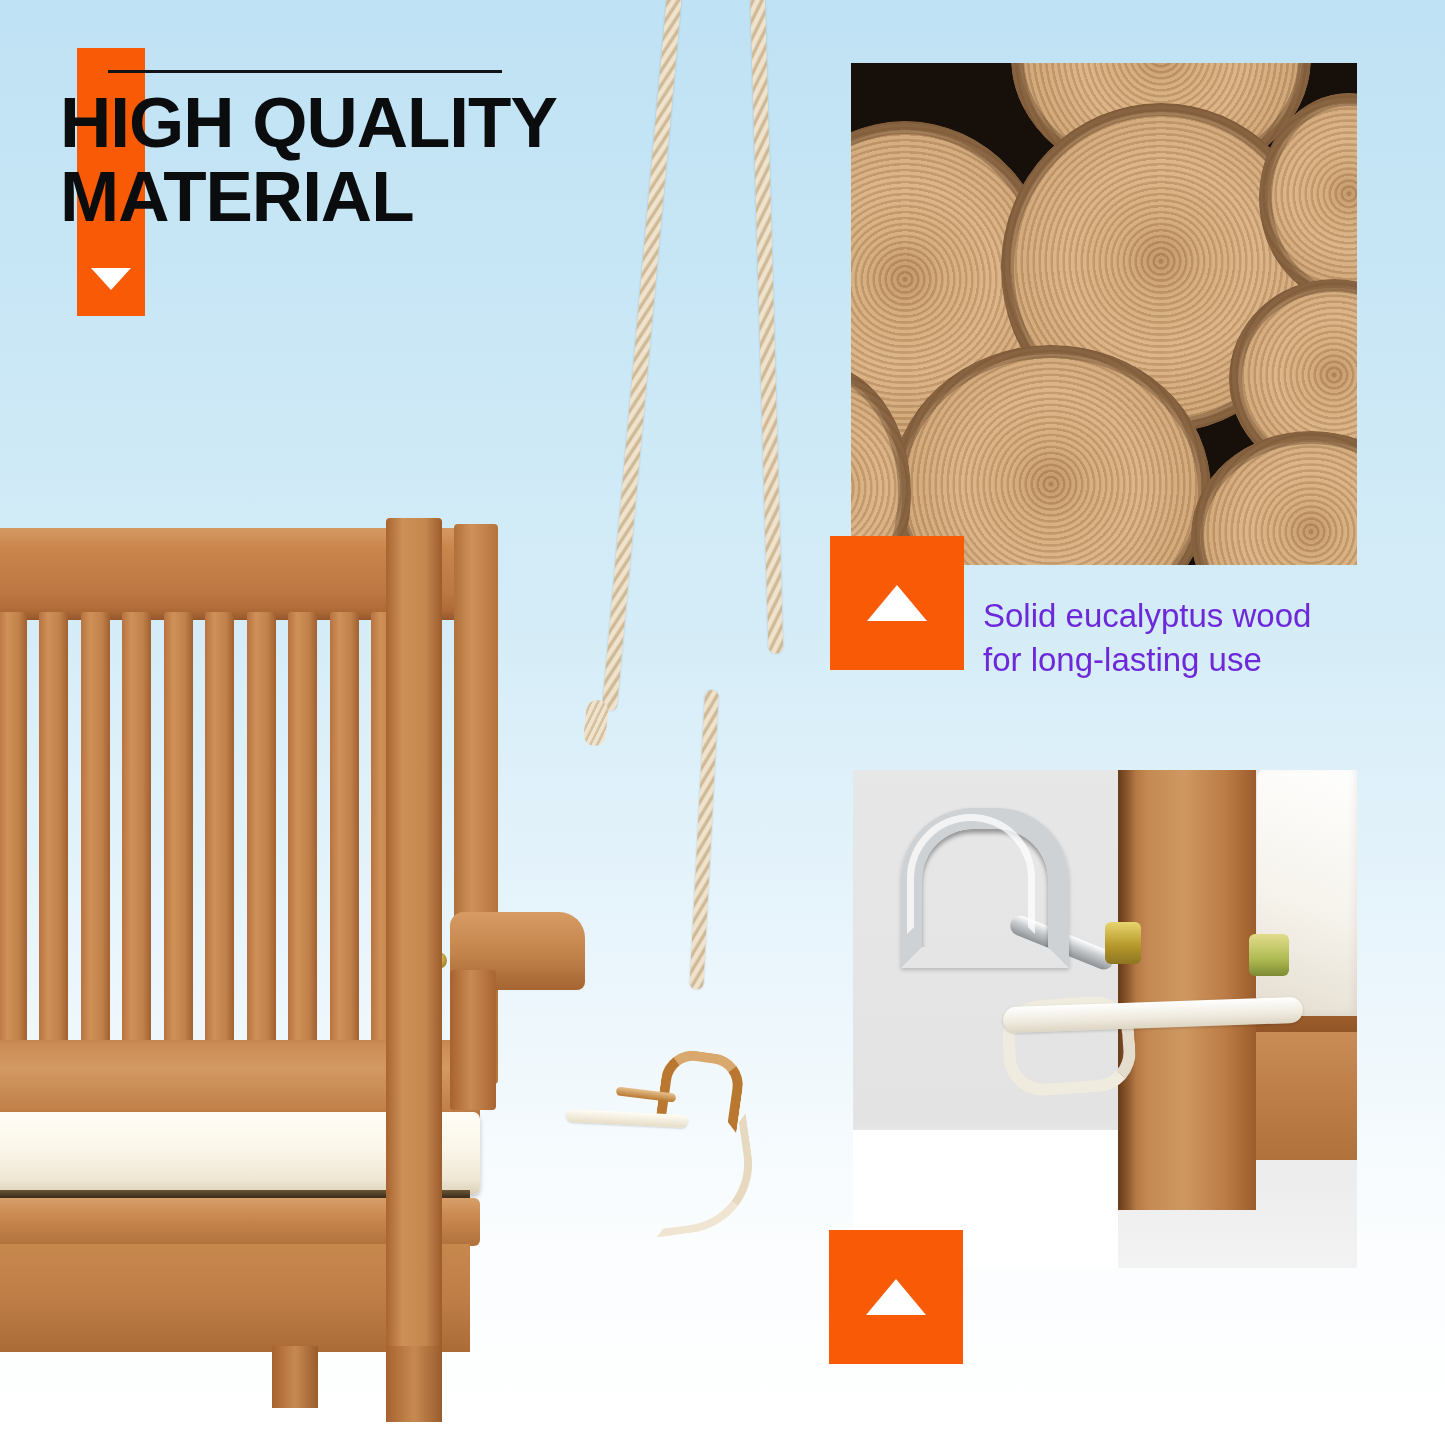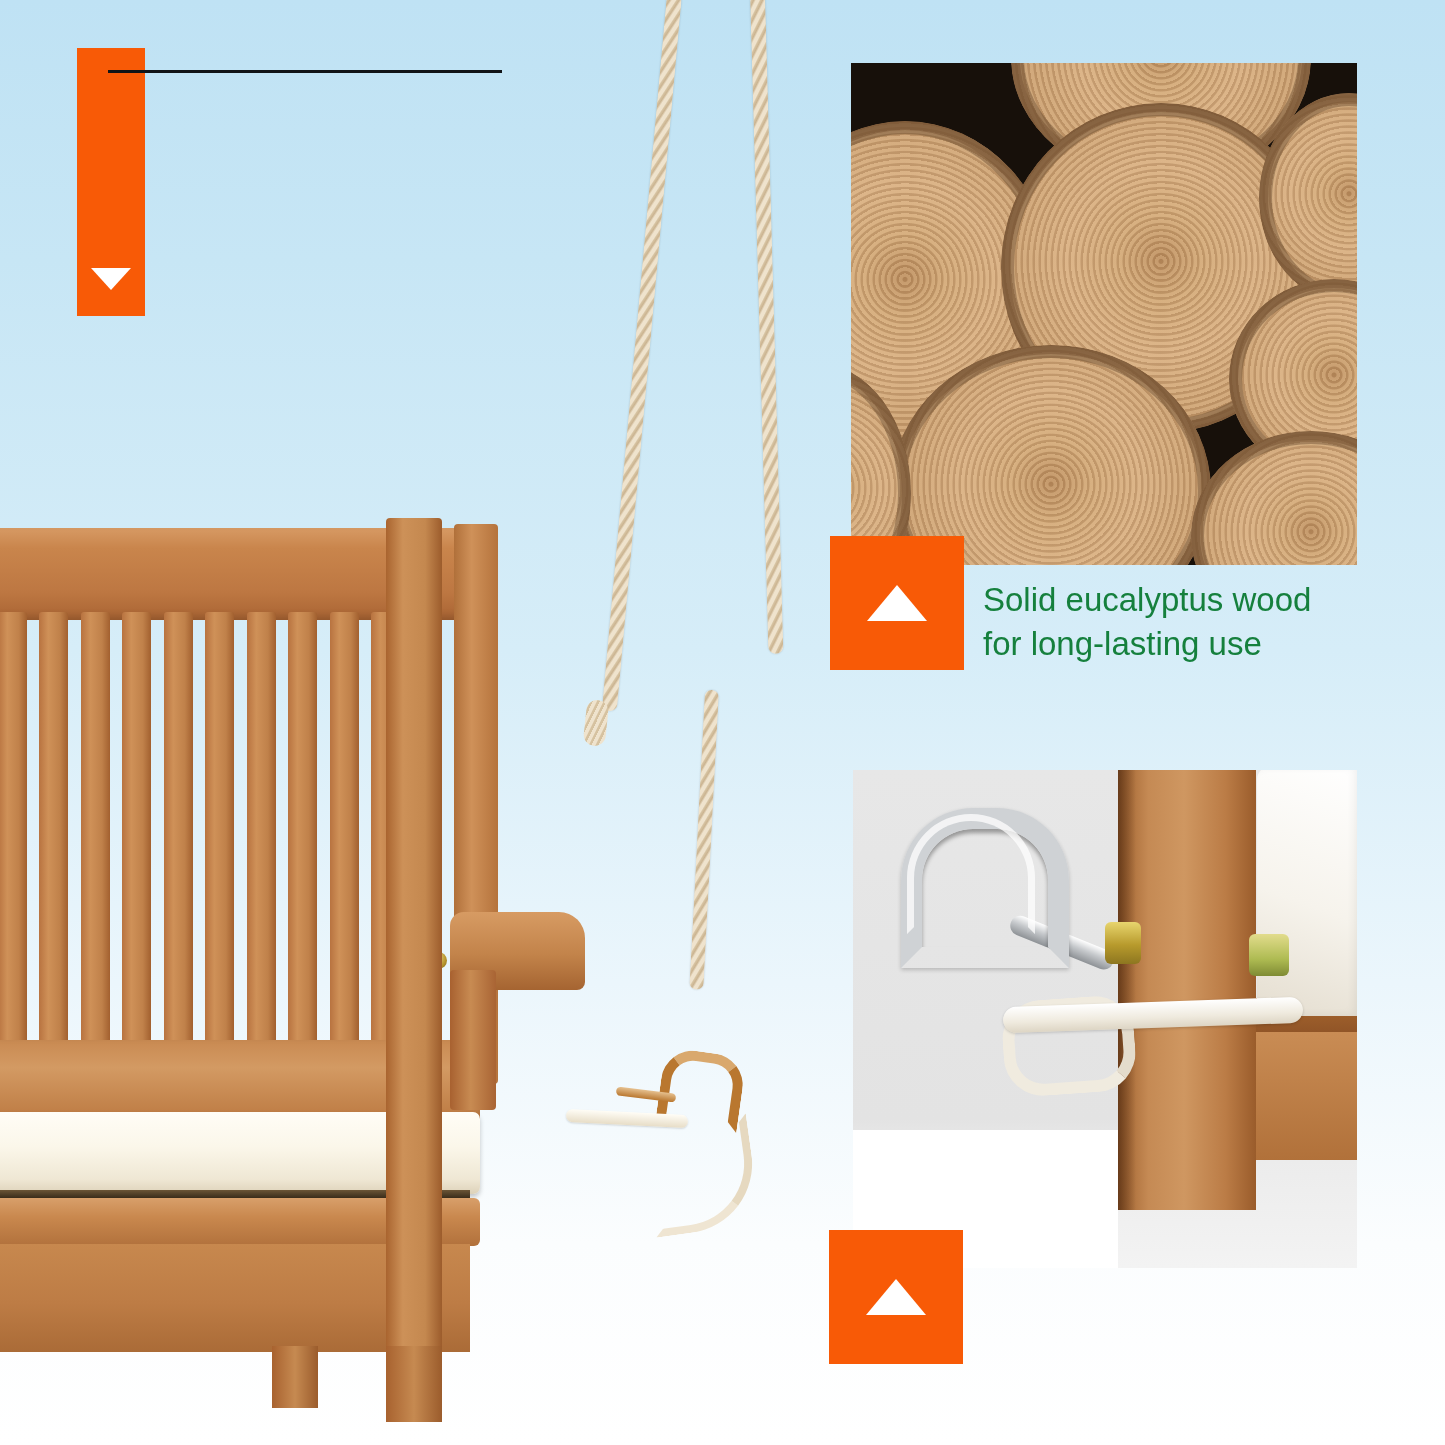--- a/index.html
+++ b/index.html
@@ -222,21 +222,21 @@
   
   .badge{position:absolute;width:134px;height:134px;background:#f85a06;}
   .badge .tri{
     position:absolute;left:50%;top:50%;transform:translate(-50%,-50%);
     width:0;height:0;border-left:30px solid transparent;border-right:30px solid transparent;
     border-bottom:36px solid #ffffff;
   }
   .badge.b1{left:830px;top:536px;}
   .badge.b2{left:829px;top:1230px;}
   .caption{
-    position:absolute;font-size:33px;line-height:1.34;color:#15803d;white-space:pre-line;font-weight:400;
+    position:absolute;font-size:33px;line-height:1.34;color:#6d28d9;white-space:pre-line;font-weight:400;margin-top:16px;
   }
   .caption.c1{left:983px;top:578px;width:430px;}
   .caption.c2{left:968px;top:1276px;width:430px;}
 </style>
 </head>
 <body>
 
 <div id="stage">
 
   <div class="bg"></div>
@@ -276,20 +276,22 @@
   <div class="rope r3"></div>
   <div class="m-hook"></div>
   <div class="m-hook-stem"></div>
   <div class="m-strap"></div>
   <div class="rope-tail"></div>
 
   <div class="hdr-bar">
     <div class="caret"></div>
   </div>
   <div class="hdr-rule"></div>
+  <div class="hdr-title">HIGH QUALITY
+MATERIAL</div>
 
   <div class="logs">
     <div class="log" style="left:-96px;top:58px;width:300px;height:330px;">
       <div class="face"></div>
         <div class="bark"></div>
     </div>
     <div class="log" style="left:160px;top:-130px;width:300px;height:250px;">
       <div class="face"></div>
         <div class="bark"></div>
     </div>

